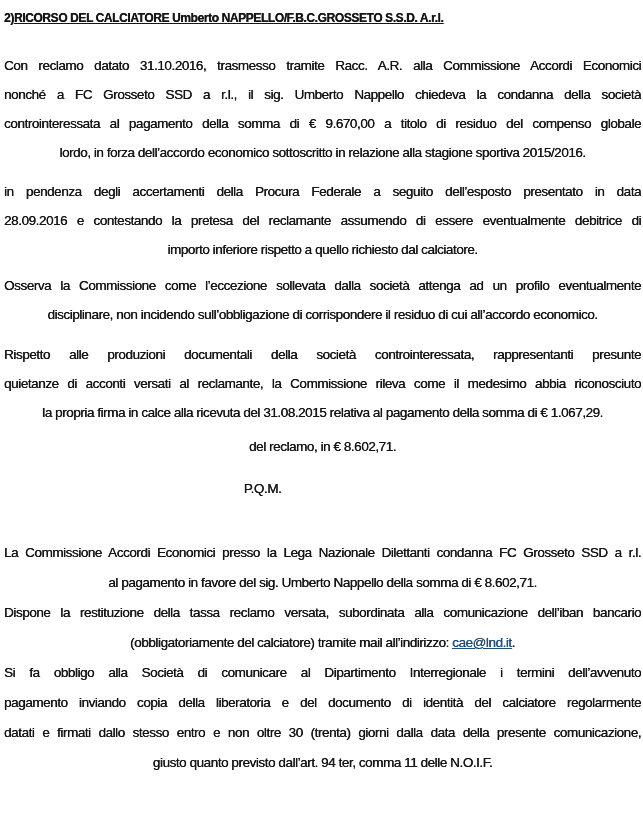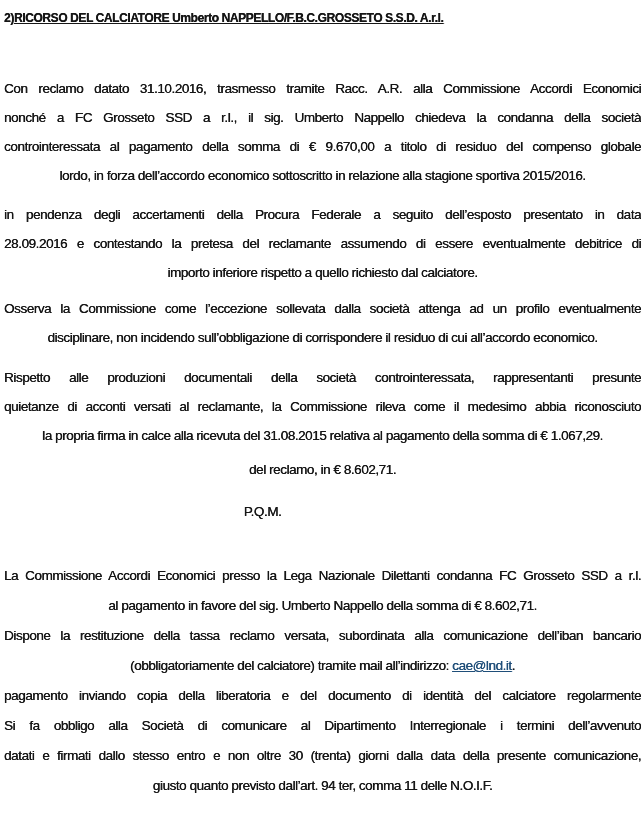--- a/index.html
+++ b/index.html
@@ -44,21 +44,21 @@
   }
   .line.j {
     text-align: justify;
     text-align-last: justify;
   }
   .line.c {
     text-align: left;
     text-align-last: center;
   }
   
-  [data-name="para-claim"]        { margin-top: 44px; }
+  [data-name="para-claim"]        { margin-top: 21px; }
   [data-name="para-defense"]      { margin-top: 10px; }
   [data-name="para-commission"]   { margin-top: 7px;  }
   [data-name="para-receipts"]     { margin-top: 11px;  }
   [data-name="para-amount"]       { margin-top: 5px;  }
   [data-name="pqm-heading"]       { margin-top: 13px; margin-right: 120px; }
   [data-name="para-ruling"]       { margin-top: 35px; }
   [data-name="para-ruling"] .line,
   [data-name="para-tax-refund"] .line,
   [data-name="para-obligation"] .line { height: 30px; line-height: 30px; }
   .email-link {
@@ -101,19 +101,19 @@
       </div>
       <div class="paragraph" data-name="para-ruling">
         <div class="line j" data-name="text-line"><span data-name="text-segment">La Commissione Accordi Economici presso la Lega Nazionale Dilettanti condanna FC Grosseto SSD a r.l.</span></div>
         <div class="line" data-name="text-line"><span data-name="text-segment">al pagamento in favore del sig. Umberto Nappello della somma di € 8.602,71.</span></div>
       </div>
       <div class="paragraph" data-name="para-tax-refund">
         <div class="line j" data-name="text-line"><span data-name="text-segment">Dispone la restituzione della tassa reclamo versata, subordinata alla comunicazione dell’iban bancario</span></div>
         <div class="line" data-name="text-line"><span data-name="text-segment">(obbligatoriamente del calciatore) tramite mail all’indirizzo: </span><a data-name="email-link" class="email-link">cae@lnd.it</a><span data-name="text-segment">.</span></div>
       </div>
       <div class="paragraph" data-name="para-obligation">
+        <div class="line j" data-name="text-line"><span data-name="text-segment">Si fa obbligo alla Società di comunicare al Dipartimento Interregionale i termini dell’avvenuto</span></div>
         <div class="line j" data-name="text-line"><span data-name="text-segment">pagamento inviando copia della liberatoria e del documento di identità del calciatore regolarmente</span></div>
-        <div class="line j" data-name="text-line"><span data-name="text-segment">Si fa obbligo alla Società di comunicare al Dipartimento Interregionale i termini dell’avvenuto</span></div>
         <div class="line j" data-name="text-line"><span data-name="text-segment">datati e firmati dallo stesso entro e non oltre 30 (trenta) giorni dalla data della presente comunicazione,</span></div>
         <div class="line" data-name="text-line"><span data-name="text-segment">giusto quanto previsto dall’art. 94 ter, comma 11 delle N.O.I.F.</span></div>
       </div>
     </main>
 </div>
 
 </body></html>

